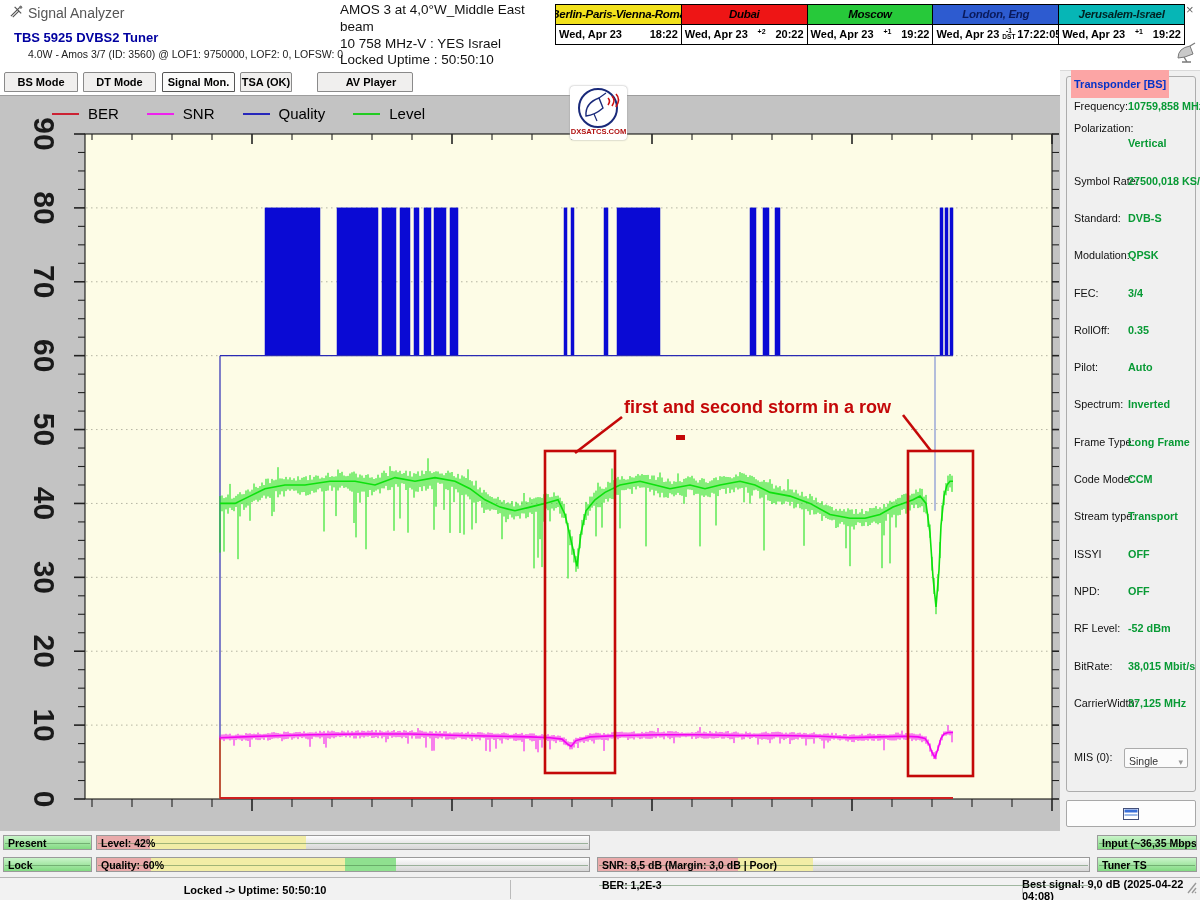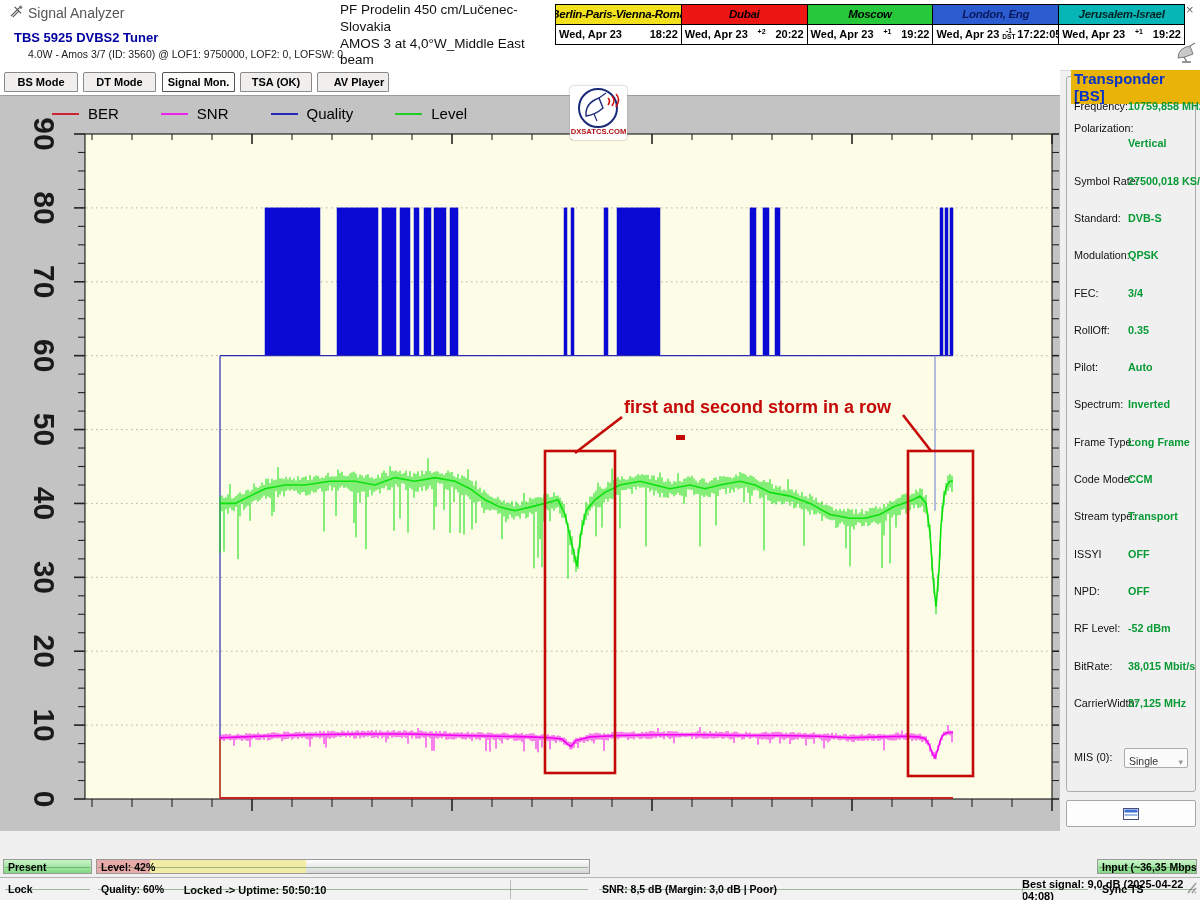--- a/index.html
+++ b/index.html
@@ -27,37 +27,37 @@
   .clock-time.noauto{margin-left:2px;}
   #close-x{left:1186px;top:2px;font-size:13px;color:#666;cursor:default;}
   #dish-icon{left:1174px;top:40px;width:24px;height:24px;}
   
   #tabstrip{left:0;top:70px;width:1060px;height:25px;background:#fff;}
   .tab{position:absolute;top:2px;height:20px;background:#f0efee;border:1px solid #8a8a8a;box-sizing:border-box;
        font-size:11px;font-weight:bold;display:flex;align-items:center;justify-content:center;border-radius:2px 2px 0 0;}
   .tab.active{background:#fbfbfa;border-color:#555;box-shadow:0 2px 0 #fbfbfa;}
   
   #panel{left:0;top:95px;width:1060px;height:735px;background:#c3c3c3;border-top:1px solid #9d9d9d;}
-  #legend{left:52px;top:9px;display:flex;align-items:center;gap:42px;}
+  #legend{left:52px;top:9px;display:flex;align-items:center;gap:28px;}
   .leg-item{display:flex;align-items:center;gap:9px;font-size:15px;}
   .leg-line{width:27px;height:0;border-top:2px solid;}
   #logo{left:570px;top:86px;width:57px;height:54px;background:#fff;border-radius:4px;box-shadow:0 0 2px #999;}
   
   #groupbox{left:1066px;top:76px;width:128px;height:714px;border:1px solid #adadad;border-radius:3px;}
-  #groupbox-title{left:1071px;top:70px;background:#eab308;padding:0 3px;font-size:15px;font-weight:bold;color:#0533c8;}
+  #groupbox-title{left:1071px;top:70px;background:#fca5a5;padding:8px 3px;font-size:11px;font-weight:bold;color:#0533c8;}
   .tp-label{position:absolute;left:8px;font-size:10.8px;color:#111;}
   .tp-value{position:absolute;left:62px;font-size:10.8px;font-weight:bold;color:#089a35;white-space:nowrap;}
   #mis-select{left:58px;width:64px;height:20px;background:#fbfbfb;border:1px solid #ababab;border-radius:2px;
               font-size:10.5px;display:flex;align-items:flex-end;padding:0 4px;color:#333;box-sizing:border-box;}
   #mis-chevron{margin-left:auto;color:#999;font-size:9px;}
   #side-button{left:1066px;top:800px;width:128px;height:25px;background:#fdfdfd;border:1px solid #a8a8a8;border-radius:2px;
                display:flex;align-items:center;justify-content:center;}
   
   .bar{position:absolute;height:15px;border:1px solid #9a9a9a;box-sizing:border-box;
-       background:linear-gradient(#fdfdfd,#d6d6d6);overflow:hidden;margin-top:24px;}
+       background:linear-gradient(#fdfdfd,#d6d6d6);overflow:hidden;}
   .bar .seg{position:absolute;top:0;bottom:0;}
   .bar .lbl{position:absolute;left:4px;top:1px;font-size:10.5px;font-weight:bold;white-space:nowrap;z-index:3;}
   .bar .groove{position:absolute;left:1px;right:1px;top:55%;height:1px;background:rgba(60,110,60,.45);z-index:2;}
   .bar.green{background:linear-gradient(#c9f4c9,#82da82);}
   
   #statusbar{left:0;top:877px;width:1200px;height:23px;background:#f2f2f2;border-top:1px solid #b5b5b5;}
   .sb-sec{position:absolute;top:0;height:23px;display:flex;align-items:center;justify-content:center;
           font-size:11px;font-weight:bold;}
   .sb-div{position:absolute;top:2px;height:19px;width:1px;background:#bbb;}
   #grip{left:1186px;top:881px;width:12px;height:14px;}
@@ -67,21 +67,20 @@
 
 <div class="abs" id="header"></div>
 <svg class="abs" id="app-icon" viewBox="0 0 16 16">
   <path d="M2 13 L9 6 M4 14 L11 7 M9 6 L13 2 M6 3 l7 7" stroke="#555" stroke-width="1.3" fill="none"></path>
   <circle cx="12.5" cy="3.5" r="1.6" fill="#777"></circle>
 </svg>
 <div class="abs" id="win-title">Signal Analyzer</div>
 <div class="abs" id="tuner-title">TBS 5925 DVBS2 Tuner</div>
 <div class="abs" id="tuner-sub">4.0W - Amos 3/7 (ID: 3560) @ LOF1: 9750000, LOF2: 0, LOFSW: 0</div>
 <div class="abs" id="site-info">
-  <div>PF Prodelin 450 cm/Lučenec-Slovakia</div>
   <div>AMOS 3 at 4,0°W_Middle East beam</div>
   <div>10 758 MHz-V : YES Israel</div>
   <div>Locked Uptime : 50:50:10</div>
 </div>
 <div class="abs" id="clocks">
     <div class="clock">
       <div class="clock-head" style="background: rgb(242, 225, 28); color: rgb(0, 0, 0);">Berlin-Paris-Vienna-Roma</div>
       <div class="clock-body">
         <span class="clock-date">Wed, Apr 23</span>
         <span class="clock-time" style="margin-left: auto;">18:22</span>
@@ -127,22 +126,22 @@
 <svg class="abs" id="dish-icon" viewBox="0 0 24 24">
   <path d="M4 18 Q4 8 16 6 L19 14 Q10 18 4 18 Z" fill="#c9c9c9" stroke="#7a7a7a" stroke-width="1"></path>
   <path d="M10 17 L13 22 M8 22 h9" stroke="#7a7a7a" stroke-width="1.4" fill="none"></path>
   <path d="M16 6 L21 3" stroke="#7a7a7a" stroke-width="1.2"></path>
 </svg>
 
 <div class="abs" id="tabstrip">
     <div class="tab" style="left: 4px; width: 74px;">BS Mode</div>
     <div class="tab" style="left: 83px; width: 73px;">DT Mode</div>
     <div class="tab active" style="left: 162px; width: 73px;">Signal Mon.</div>
-    <div class="tab" style="left: 240px; width: 72px;">TSA (OK)</div>
-    <div class="tab" style="left: 317px; width: 72px; padding-left: 12px;">AV Player</div>
+    <div class="tab" style="left: 240px; width: 52px;">TSA (OK)</div>
+    <div class="tab" style="left: 317px; width: 96px; padding-left: 12px;">AV Player</div>
   </div>
 
 <div class="abs" id="panel">
   <div class="abs" id="legend">
       <div class="leg-item">
         <span class="leg-line" style="border-top-color: rgb(204, 34, 51);"></span>
         <span>BER</span>
       </div>
       <div class="leg-item">
         <span class="leg-line" style="border-top-color: rgb(238, 34, 238);"></span>
@@ -430,21 +429,21 @@
       <div class="seg" style="left: 28.5%; width: 15.3%; background: rgb(242, 237, 166);"></div>
       <div class="groove"></div>
       <div class="lbl">SNR: 8,5 dB (Margin: 3,0 dB | Poor)</div>
     </div>
     <div class="bar green" style="left: 1097px; top: 835px; width: 100px;">
       <div class="groove"></div>
       <div class="lbl">Input (~36,35 Mbps)</div>
     </div>
     <div class="bar green" style="left: 1097px; top: 857px; width: 100px;">
       <div class="groove"></div>
-      <div class="lbl">Sync TS</div>
+      <div class="lbl">Tuner TS</div>
     </div>
   </div>
 
 <div class="abs" id="statusbar">
   <div class="sb-sec" style="left:0;width:510px">Locked -&gt; Uptime: 50:50:10</div>
   <div class="sb-sec" style="left:1022px;width:163px">Best signal: 9,0 dB (2025-04-22 04:08)</div>
   <div class="sb-div" style="left:510px"></div>
   <div class="sb-div" style="left:1022px"></div>
 </div>
 <svg class="abs" id="grip" viewBox="0 0 12 14">

